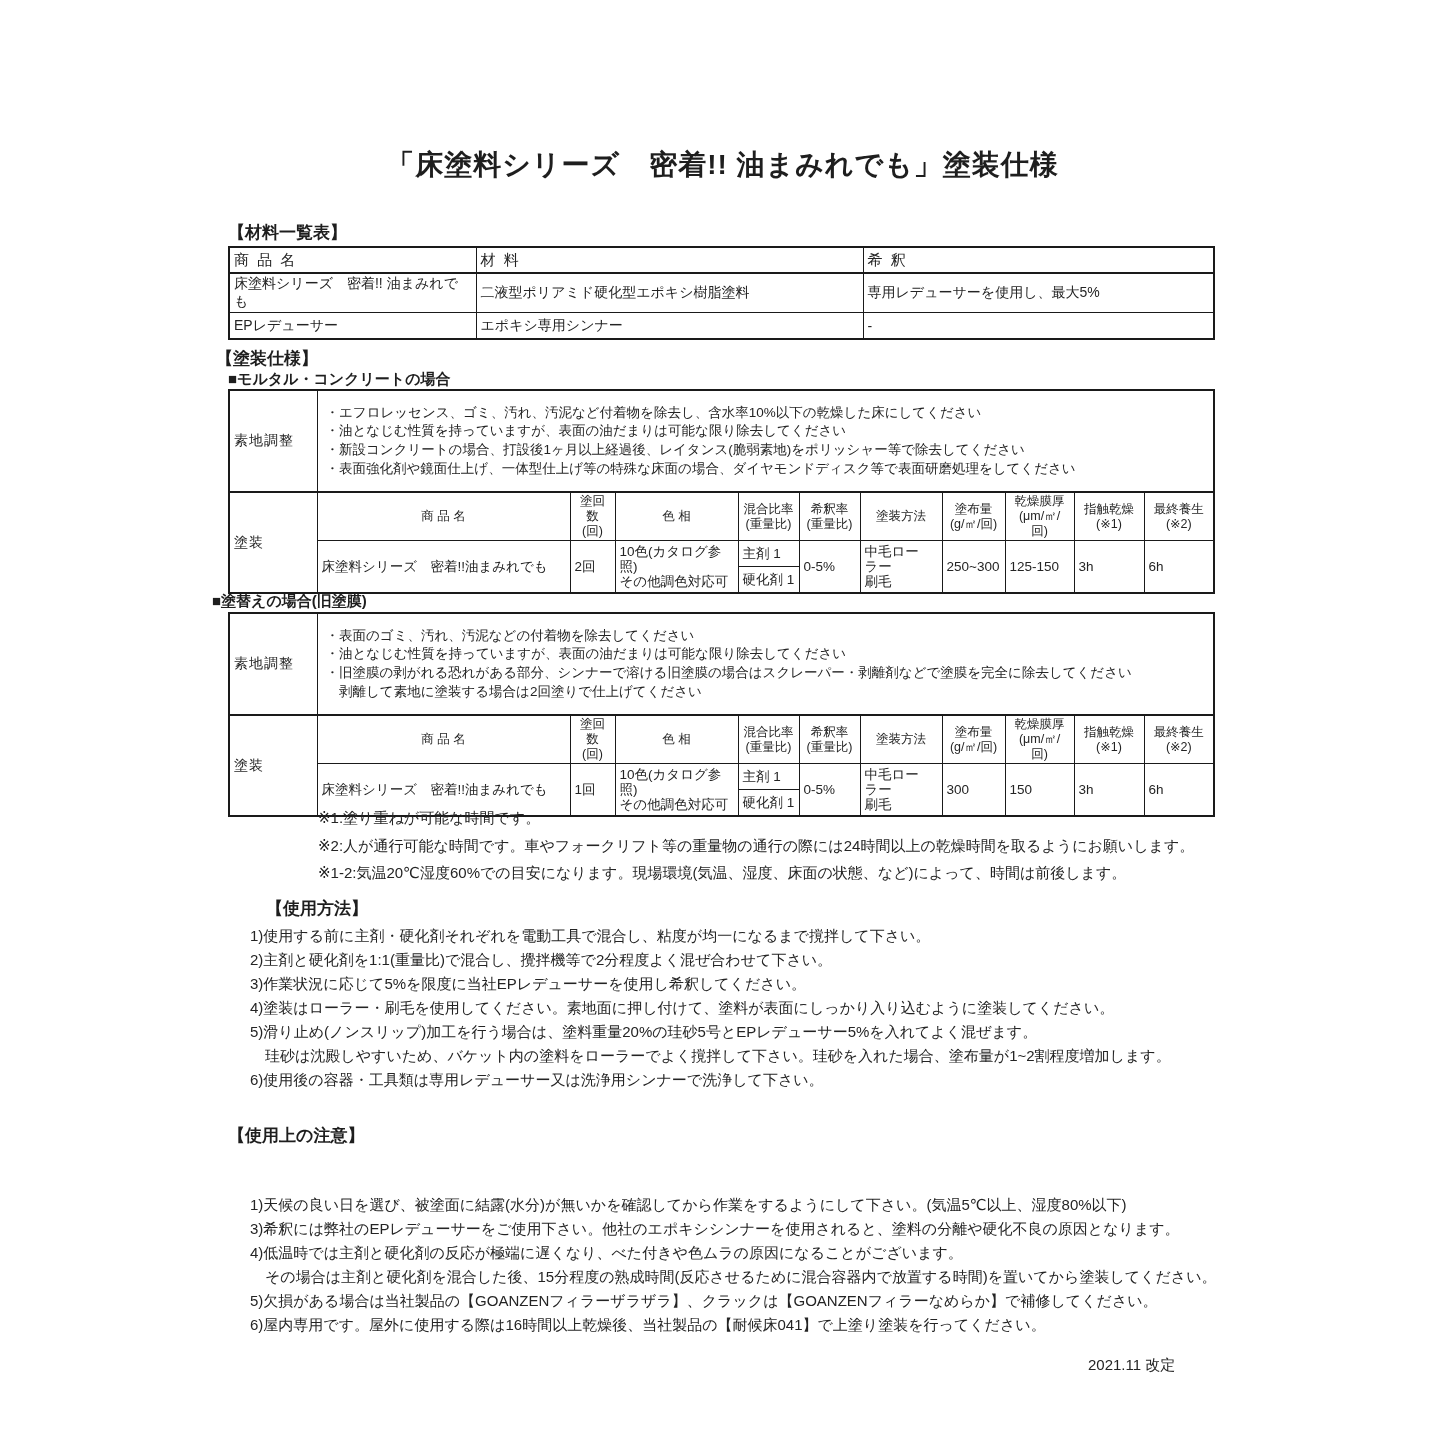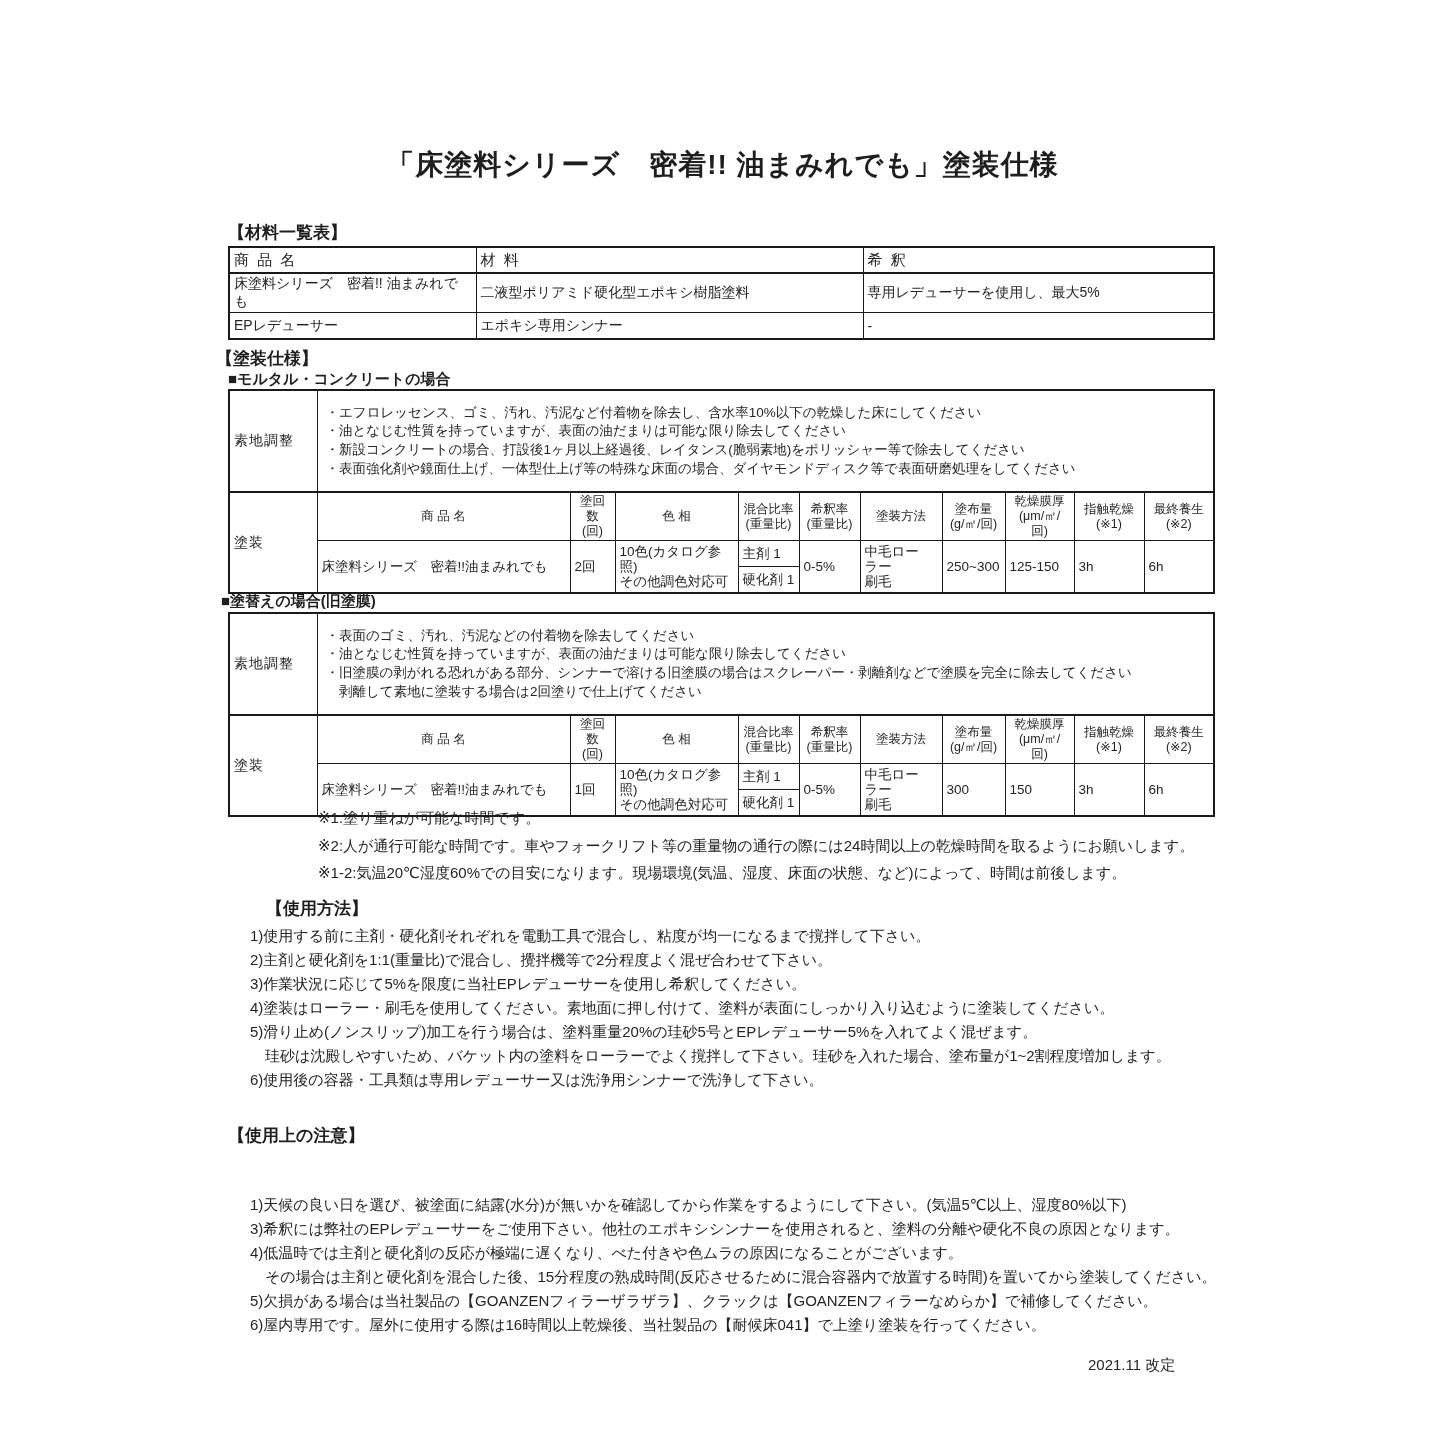--- a/index.html
+++ b/index.html
@@ -139,21 +139,21 @@
         <td rowspan="2">125-150</td>
         <td rowspan="2">3h</td>
         <td rowspan="2">6h</td>
       </tr>
       <tr class="data-row">
         <td>硬化剤  1</td>
       </tr>
     </tbody>
   </table>
 
-  <div class="abs sub-heading" style="top:592px;left:221px;">■塗替えの場合(旧塗膜)</div>
+  <div class="abs sub-heading" style="top:592px;left:212px;">■塗替えの場合(旧塗膜)</div>
   <table class="abs doc-table spec" style="top:612px;left:228px;">
     <colgroup>
       <col style="width:88px">
         <col style="width:253px">
         <col style="width:45px">
         <col style="width:123px">
       <col style="width:61px">
         <col style="width:61px">
         <col style="width:82px">
         <col style="width:63px">

